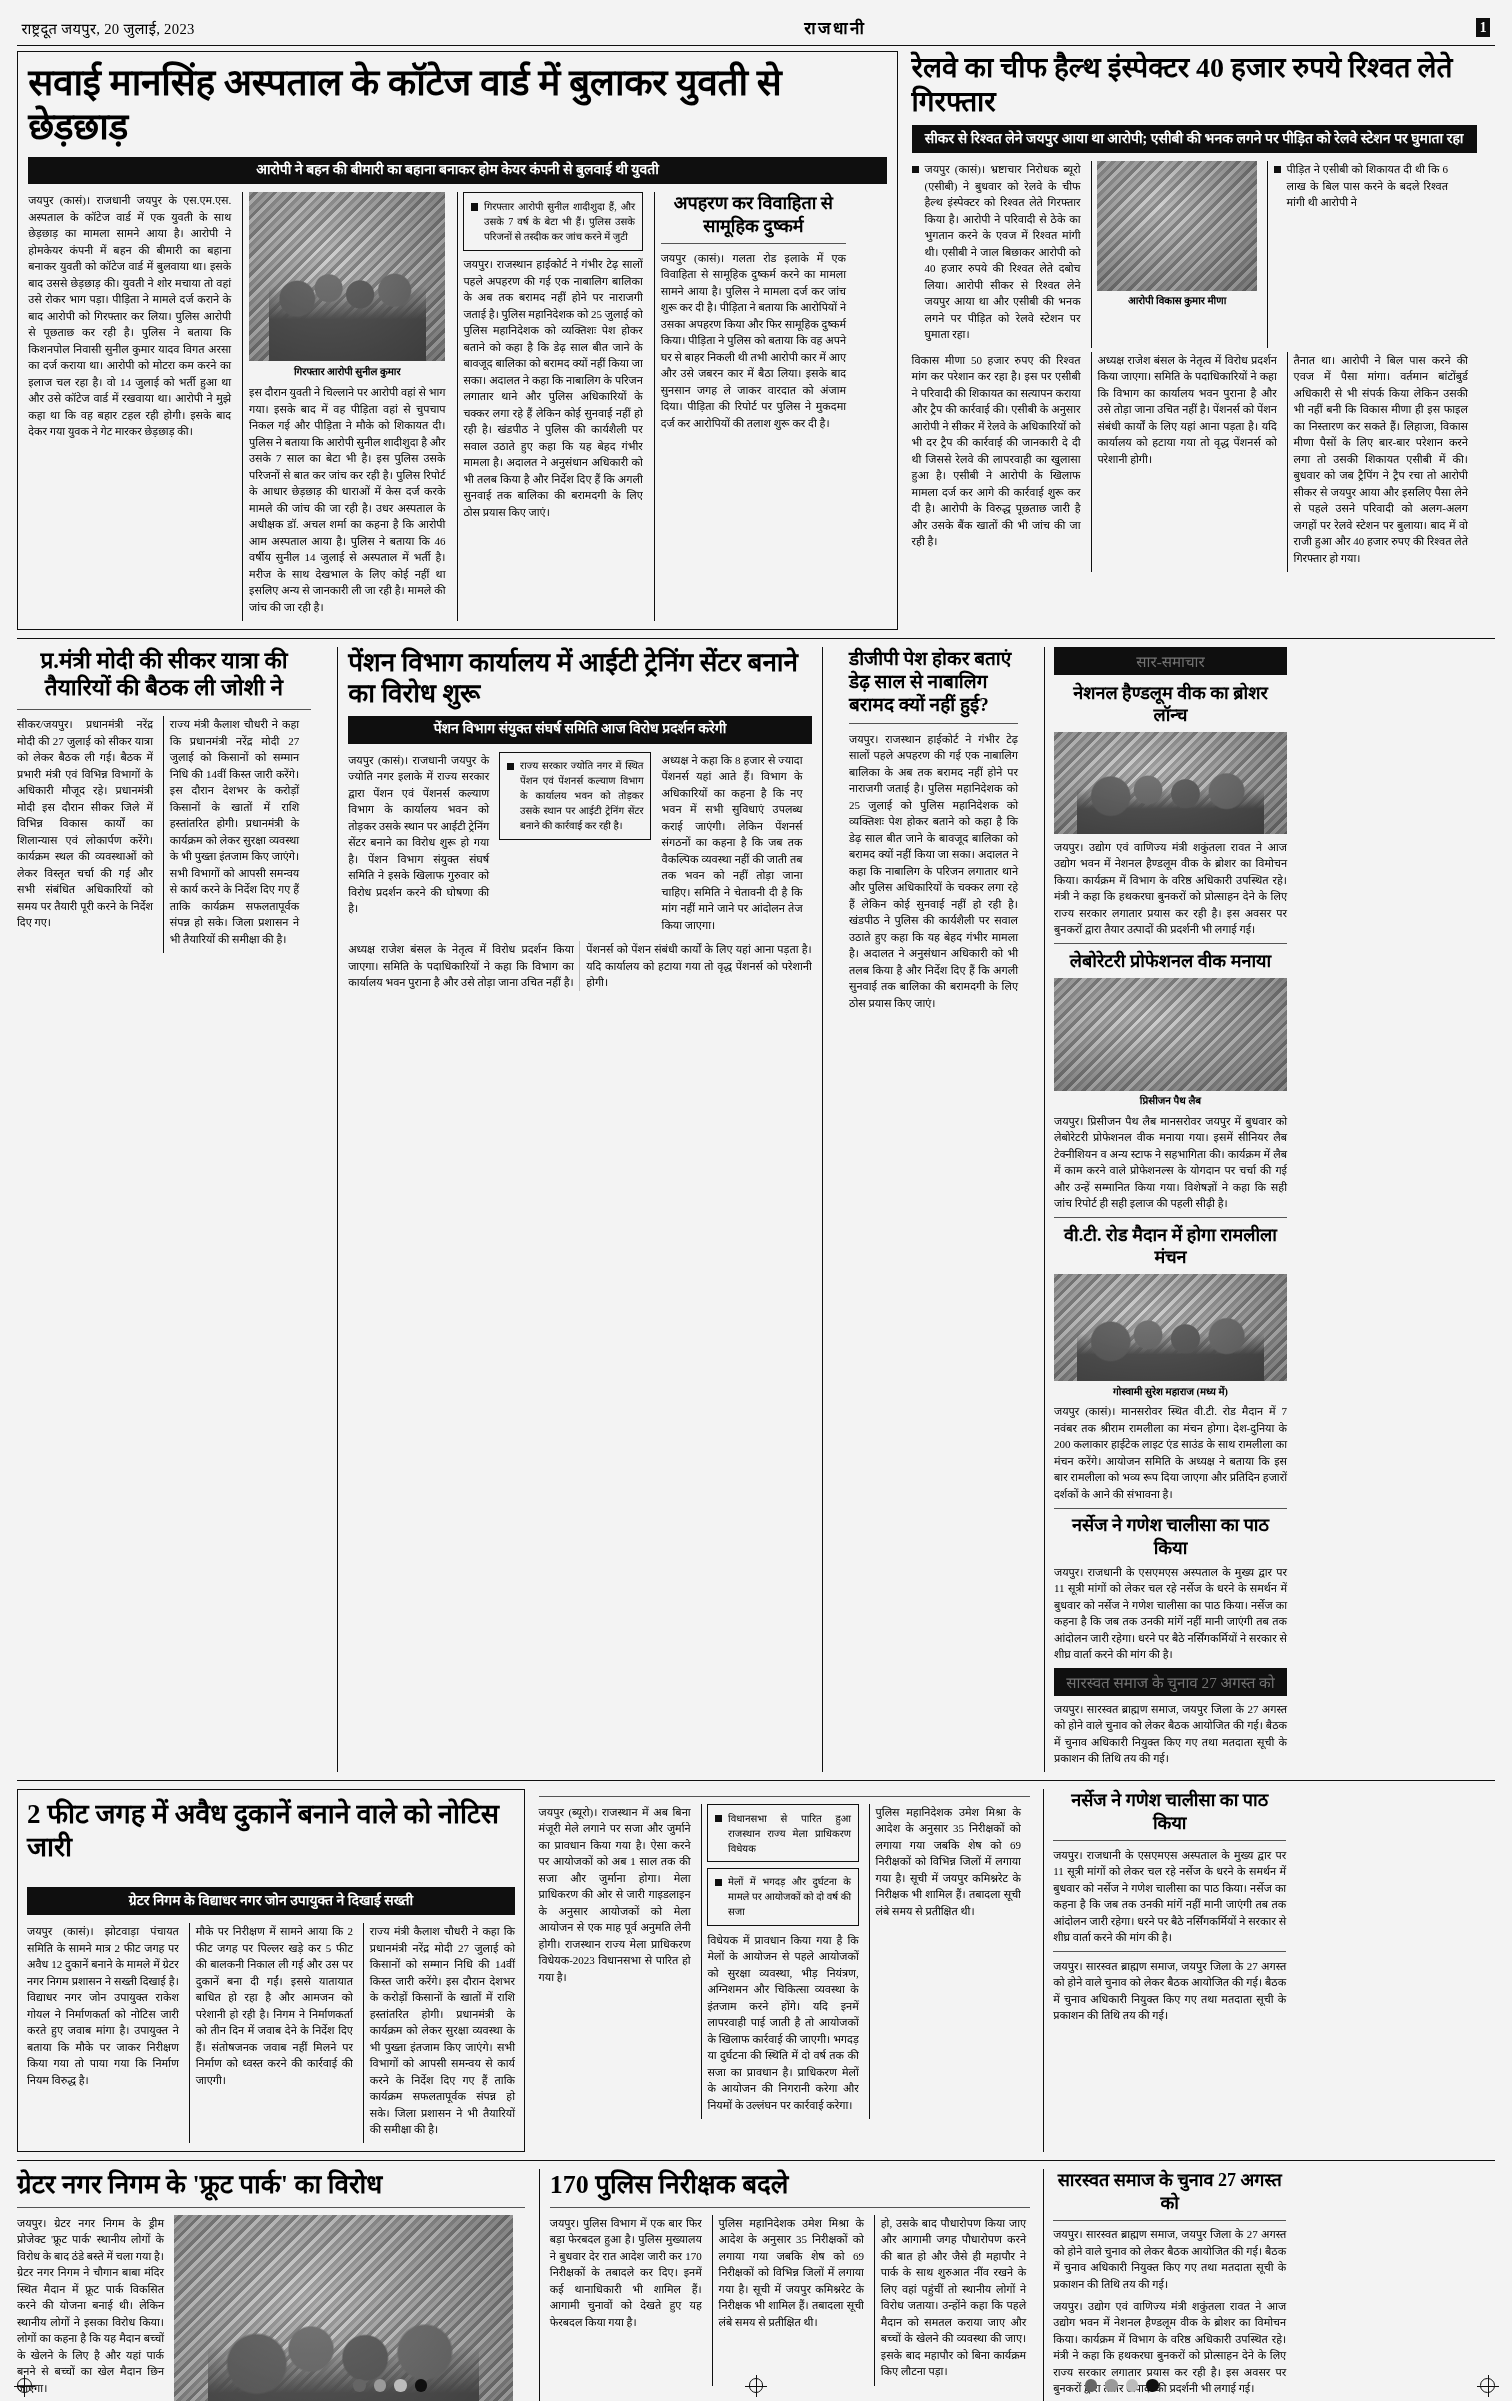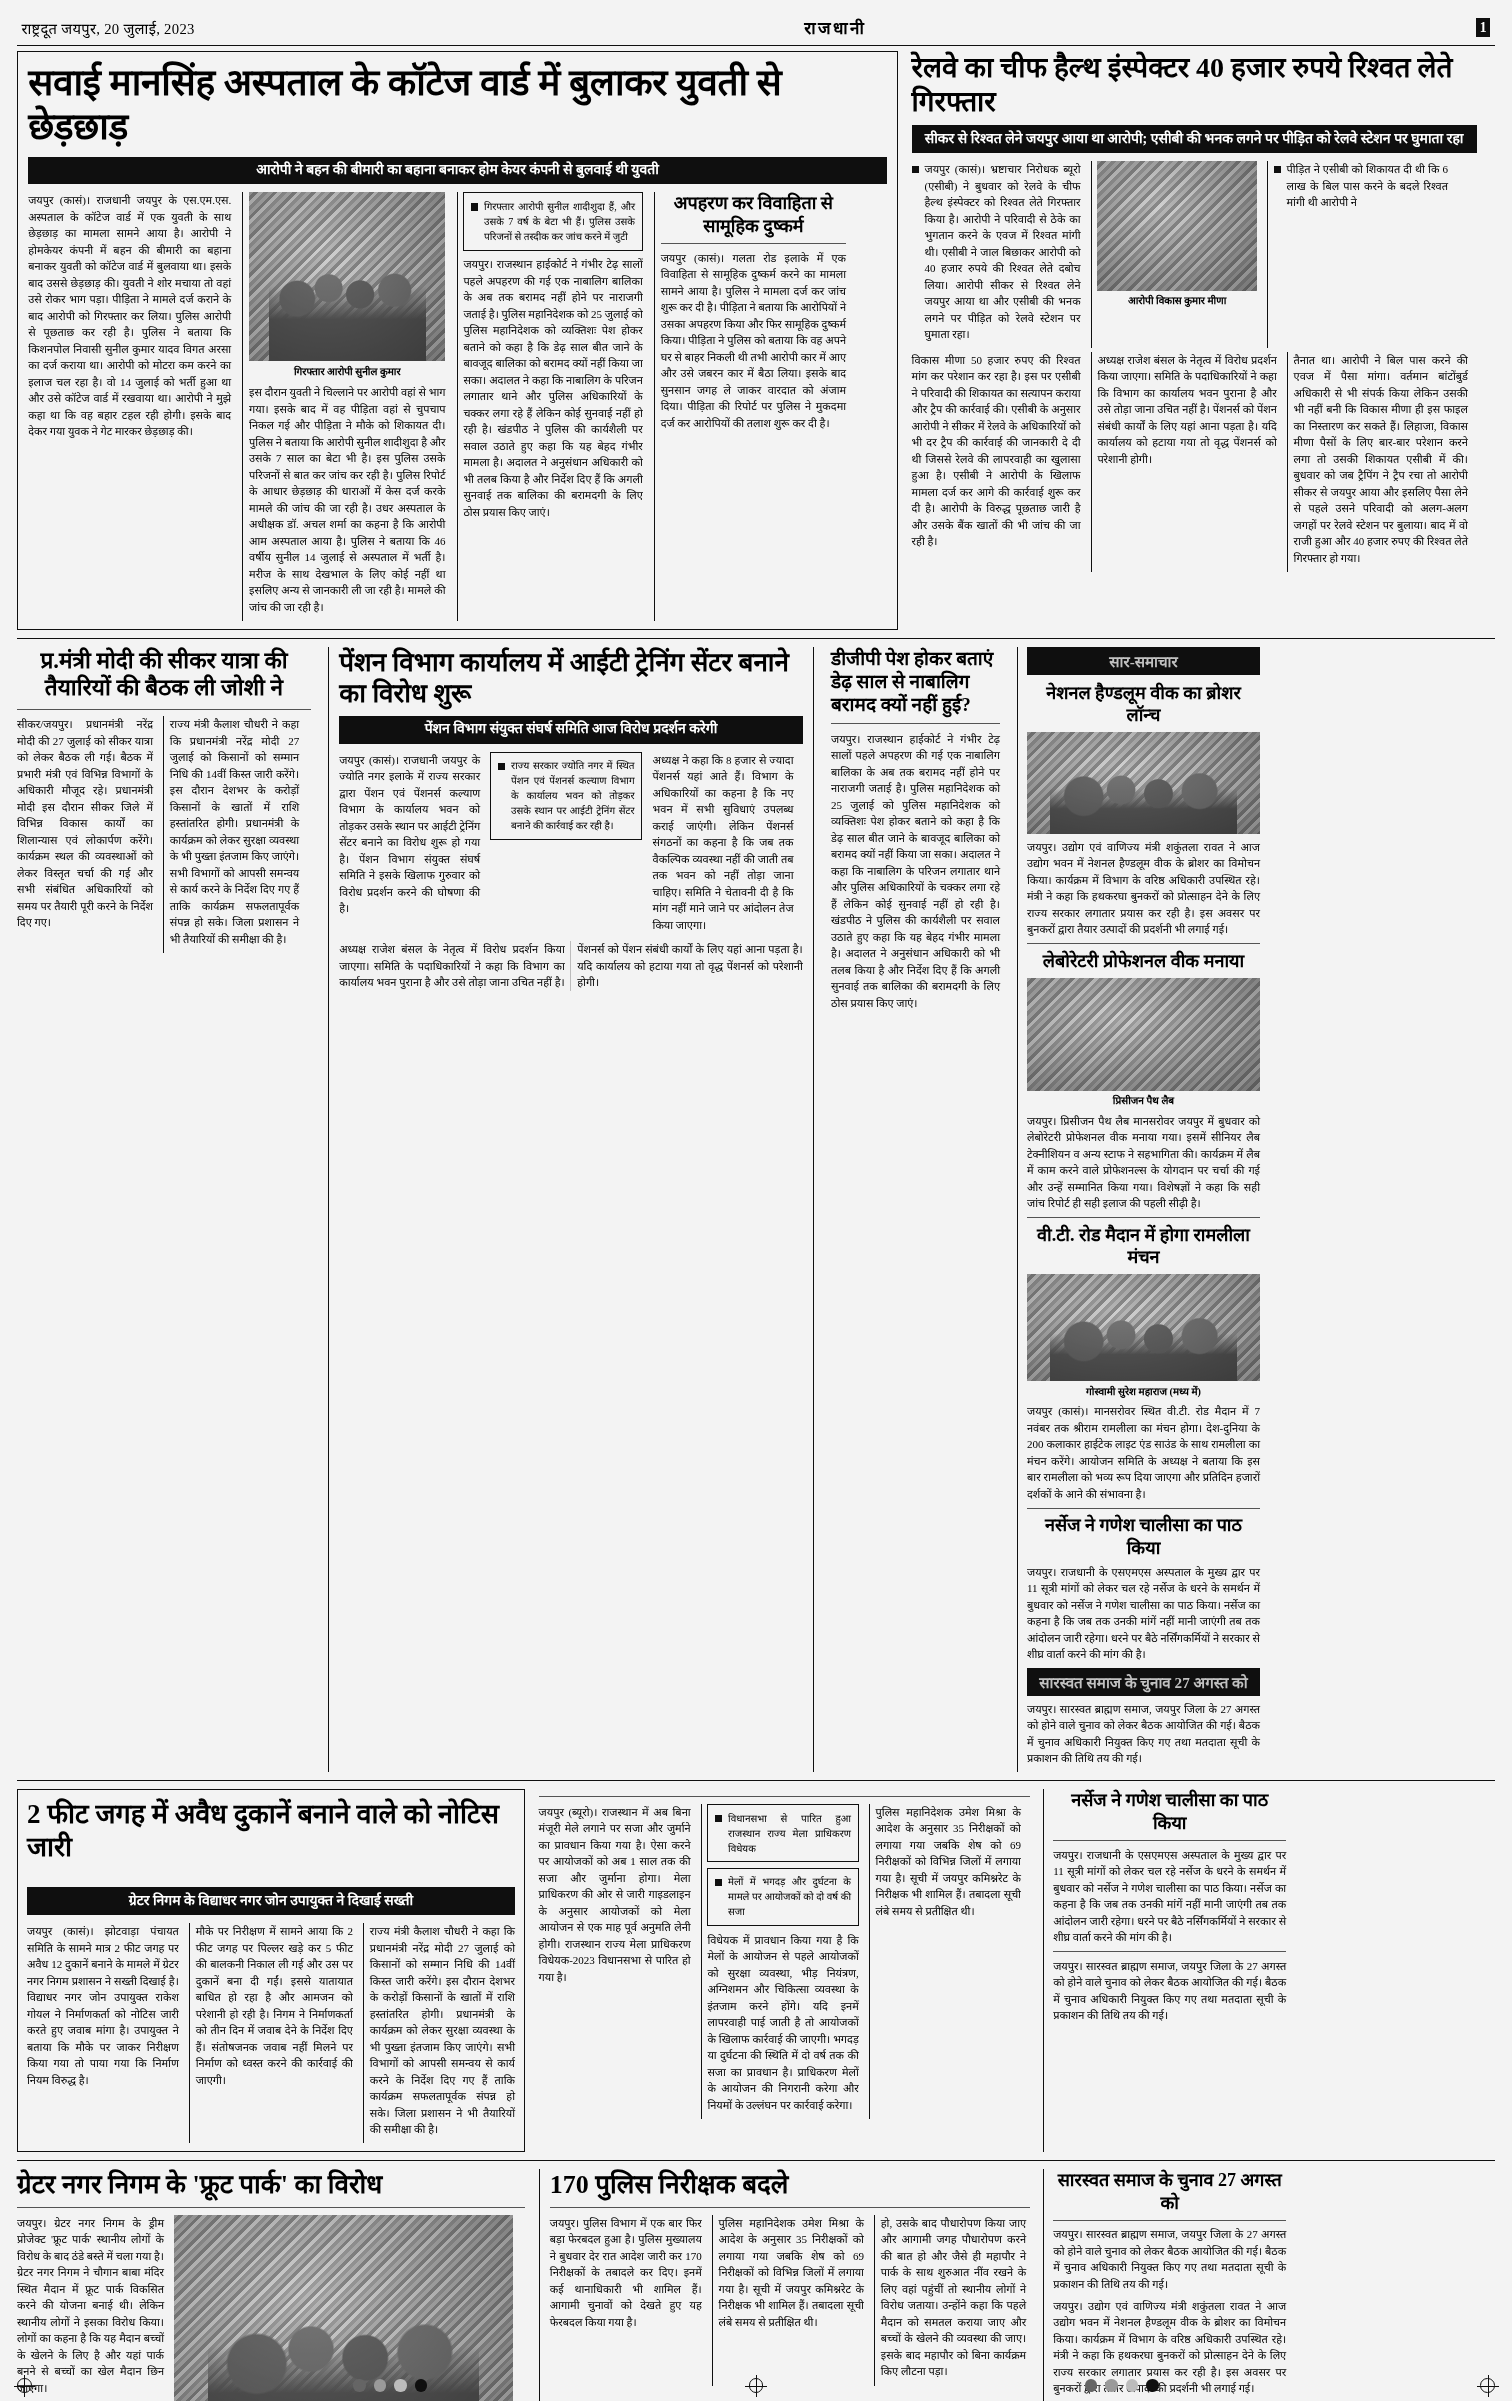--- a/index.html
+++ b/index.html
@@ -84,21 +84,21 @@
   }
 
   .bullet-box {
     border:0.6px solid #111; padding:5.6px 6.8px; margin-bottom:5.6px;
     font-size:10px; line-height:1.5; text-align:justify;
   }
   .bullet-row { display:flex; gap:5.6px; align-items:flex-start; }
   .sq { width:7.3px; height:7.3px; background:#111; flex:0 0 7.3px; margin-top:4.5px;}
 
   .sidebar-title {
-    background:#111; color:#f0abfc; text-align:center; font-weight:bold;
+    background:#111; color:#737373; text-align:center; font-weight:normal;
     font-size:15.2px; padding:4px;
   }
   .sec-divider { border-top:1.7px solid #111; margin:8px 0; }
 
   .vline { border-left:0.6px solid #111; }
 
   .footer-marks {
     position:absolute; left:17px; right:17px; bottom:8px;
     display:flex; justify-content:space-between; align-items:center;
   }
@@ -214,21 +214,21 @@
         </div>
         <div style="width:181px;" class="vline">
           <p class="body" style="margin-left:5.6px;">तैनात था। आरोपी ने बिल पास करने की एवज में पैसा मांगा। वर्तमान बांटोंबुर्ड अधिकारी से भी संपर्क किया लेकिन उसकी भी नहीं बनी कि विकास मीणा ही इस फाइल का निस्तारण कर सकते हैं। लिहाजा, विकास मीणा पैसों के लिए बार-बार परेशान करने लगा तो उसकी शिकायत एसीबी में की। बुधवार को जब ट्रैपिंग ने ट्रैप रचा तो आरोपी सीकर से जयपुर आया और इसलिए पैसा लेने से पहले उसने परिवादी को अलग-अलग जगहों पर रेलवे स्टेशन पर बुलाया। बाद में वो राजी हुआ और 40 हजार रुपए की रिश्वत लेते गिरफ्तार हो गया।</p>
         </div>
       </div>
     </div>
   </div>
 
   <div class="sec-divider"></div>
 
-  <div class="col-gap" style="gap:17px;">
+  <div class="col-gap" style="gap:26px;">
 
     <div style="width:294px;">
       <h3 class="headline" style="text-align:center;">प्र.मंत्री मोदी की सीकर यात्रा की तैयारियों की बैठक ली जोशी ने</h3>
       <div class="thin" style="margin:6.8px 0;"></div>
       <div class="col-gap" style="gap:10.2px;">
         <div style="width:136px;">
           <p class="body">सीकर/जयपुर। प्रधानमंत्री नरेंद्र मोदी की 27 जुलाई को सीकर यात्रा को लेकर बैठक ली गई। बैठक में प्रभारी मंत्री एवं विभिन्न विभागों के अधिकारी मौजूद रहे। प्रधानमंत्री मोदी इस दौरान सीकर जिले में विभिन्न विकास कार्यों का शिलान्यास एवं लोकार्पण करेंगे। कार्यक्रम स्थल की व्यवस्थाओं को लेकर विस्तृत चर्चा की गई और सभी संबंधित अधिकारियों को समय पर तैयारी पूरी करने के निर्देश दिए गए।</p>
         </div>
         <div style="width:136px;" class="vline">
           <p class="body" style="margin-left:5.6px;">राज्य मंत्री कैलाश चौधरी ने कहा कि प्रधानमंत्री नरेंद्र मोदी 27 जुलाई को किसानों को सम्मान निधि की 14वीं किस्त जारी करेंगे। इस दौरान देशभर के करोड़ों किसानों के खातों में राशि हस्तांतरित होगी। प्रधानमंत्री के कार्यक्रम को लेकर सुरक्षा व्यवस्था के भी पुख्ता इंतजाम किए जाएंगे। सभी विभागों को आपसी समन्वय से कार्य करने के निर्देश दिए गए हैं ताकि कार्यक्रम सफलतापूर्वक संपन्न हो सके। जिला प्रशासन ने भी तैयारियों की समीक्षा की है।</p>

